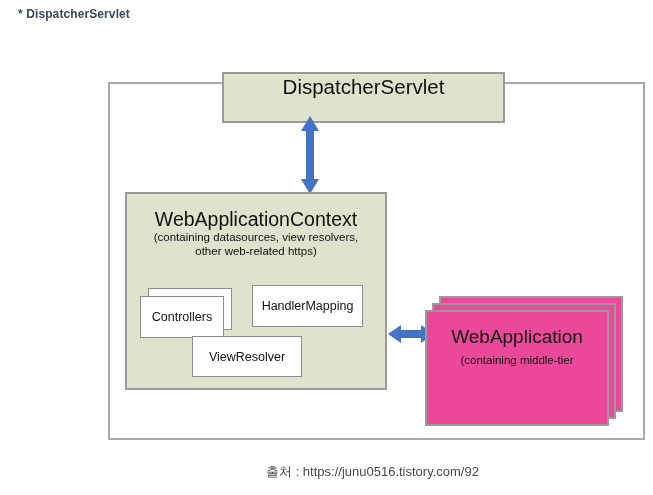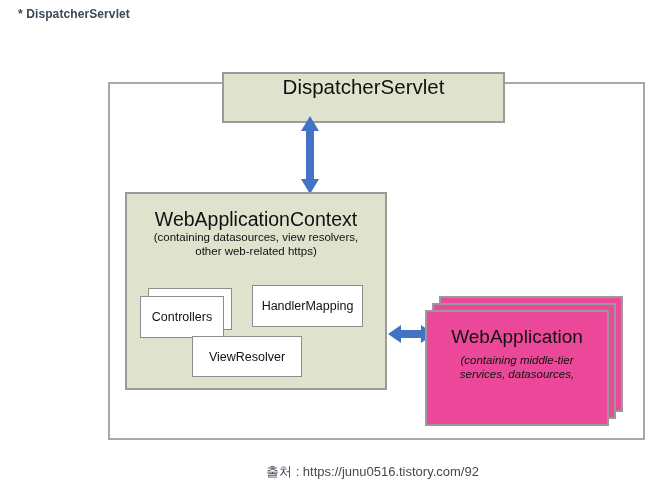--- a/index.html
+++ b/index.html
@@ -168,21 +168,20 @@
     font-size: 19px;
     color: #111111;
     line-height: 25px;
     white-space: nowrap;
   }
   .wacs-sub {
     font-size: 11.5px;
     color: #111111;
     line-height: 14px;
     margin-top: 4px;
-    font-style: italic;
   }
 
   
   .arrow-vertical {
     position: absolute;
     left: 295px;
     top: 116px;
     width: 30px;
     height: 78px;
   }
@@ -249,17 +248,16 @@
     <polygon points="0,14 13,5 13,10 33,10 33,5 46,14 33,23 33,18 13,18 13,23" fill="#4472c4"></polygon>
   </svg>
 </div>
 
 <div class="wacs-stack">
   <div class="layer l3"></div>
   <div class="layer l2"></div>
   <div class="layer l1">
     <div class="wacs-title">WebApplication</div>
     <div class="wacs-sub">(containing middle-tier</div>
-    <div class="wacs-sub" style="margin-top:0">services, datasources,</div>
   </div>
 </div>
 
 <div class="footer-credit">출처 : https://junu0516.tistory.com/92</div>
 
 </body></html>

